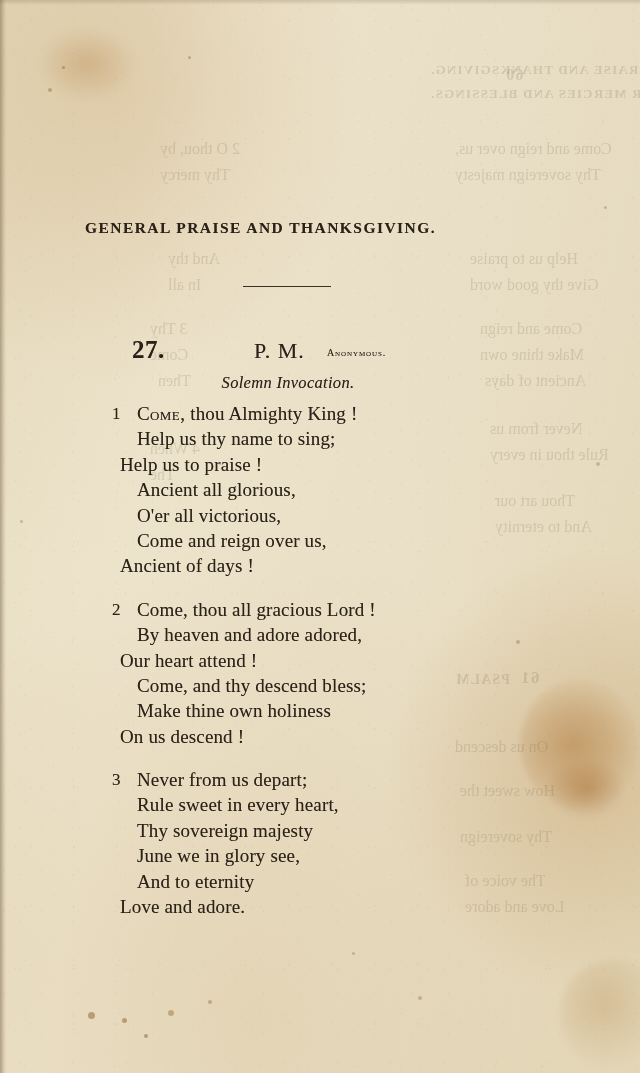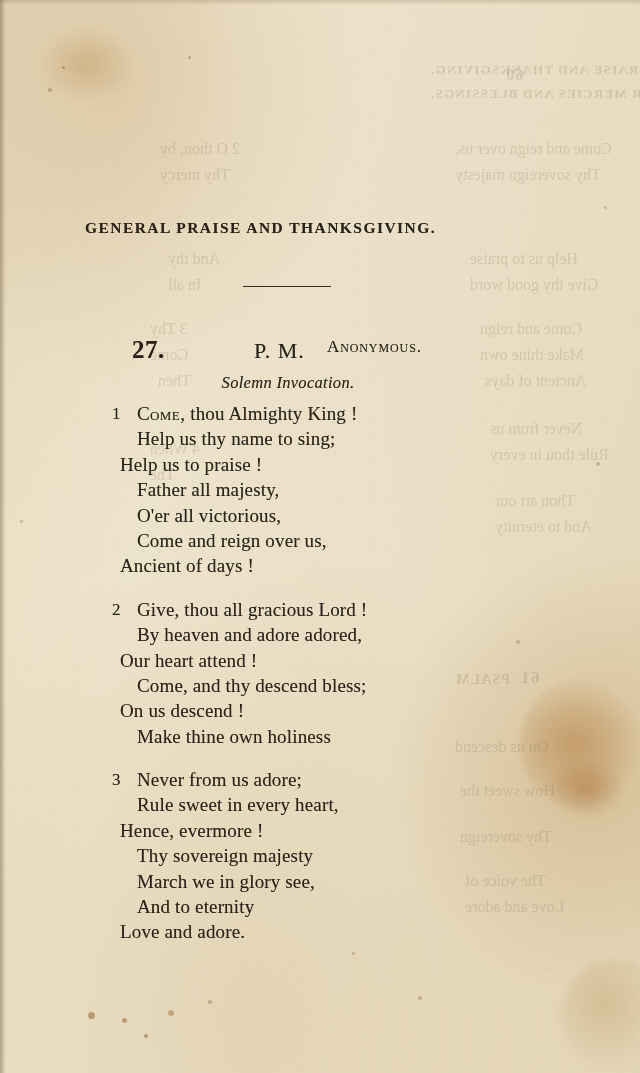--- a/index.html
+++ b/index.html
@@ -128,22 +128,22 @@
   }
   #hymn-number {
     position: absolute; left: 132px; top: 0;
     font-size: 25px; font-weight: bold; letter-spacing: .5px;
   }
   #hymn-meter {
     position: absolute; left: 214px; top: 2px;
     font-size: 22px; letter-spacing: 1px; margin-left: 40px;
   }
   #hymn-author {
-    position: absolute; left: 327px; top: 1px;
-    font-size: 17px; font-variant: small-caps; letter-spacing: .9px;
+    position: absolute; left: 327px; top: 11px;
+    font-size: 10px; font-variant: small-caps; letter-spacing: .9px;
   }
 
   #hymn-subtitle {
     position: absolute;
     left: 0; right: 0;
     top: 373px;
     text-align: center;
     font-style: italic;
     font-size: 16.5px;
     letter-spacing: .3px;
@@ -253,38 +253,37 @@
       <span id="hymn-author">Anonymous.</span>
     </div>
 
     <div id="hymn-subtitle">Solemn Invocation.</div>
 
     <div id="stanzas">
         <div class="stanza">
           <div class="verse-line"><span class="stanza-num">1</span><span><span class="smallcaps">Come,</span> thou Almighty King !</span></div>
           <div class="verse-line"><span>Help us thy name to sing;</span></div>
           <div class="verse-line indent"><span>Help us to praise !</span></div>
-          <div class="verse-line"><span>Father all majesty,</span></div>
+          <div class="verse-line"><span>Ancient all glorious,</span></div>
           <div class="verse-line"><span>O'er all victorious,</span></div>
           <div class="verse-line"><span>Come and reign over us,</span></div>
           <div class="verse-line indent"><span>Ancient of days !</span></div>
         </div>
         <div class="stanza">
-          <div class="verse-line"><span class="stanza-num">2</span><span>Give, thou all gracious Lord !</span></div>
+          <div class="verse-line"><span class="stanza-num">2</span><span>Come, thou all gracious Lord !</span></div>
           <div class="verse-line"><span>By heaven and adore adored,</span></div>
           <div class="verse-line indent"><span>Our heart attend !</span></div>
           <div class="verse-line"><span>Come, and thy descend bless;</span></div>
+          <div class="verse-line"><span>Make thine own holiness</span></div>
           <div class="verse-line indent"><span>On us descend !</span></div>
-          <div class="verse-line"><span>Make thine own holiness</span></div>
         </div>
         <div class="stanza">
-          <div class="verse-line"><span class="stanza-num">3</span><span>Never from us adore;</span></div>
+          <div class="verse-line"><span class="stanza-num">3</span><span>Never from us depart;</span></div>
           <div class="verse-line"><span>Rule sweet in every heart,</span></div>
-          <div class="verse-line indent"><span>Hence, evermore !</span></div>
           <div class="verse-line"><span>Thy sovereign majesty</span></div>
-          <div class="verse-line"><span>March we in glory see,</span></div>
+          <div class="verse-line"><span>June we in glory see,</span></div>
           <div class="verse-line"><span>And to eternity</span></div>
           <div class="verse-line indent"><span>Love and adore.</span></div>
         </div>
       </div>
 
   </div>
 </div>
 
 </body></html>

